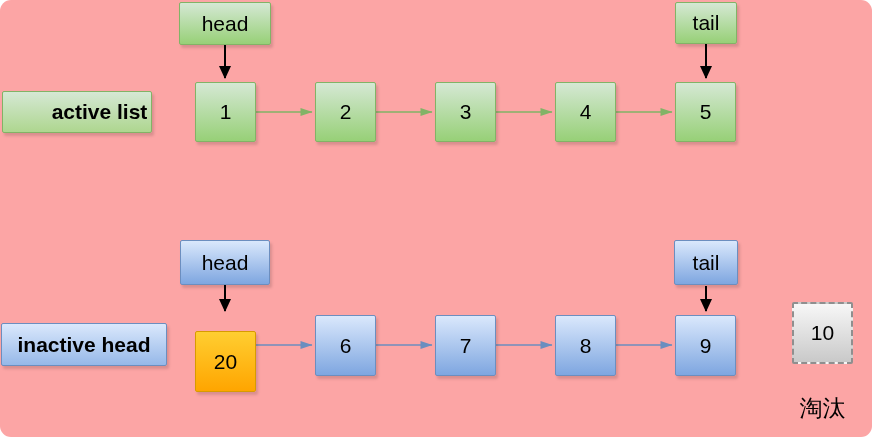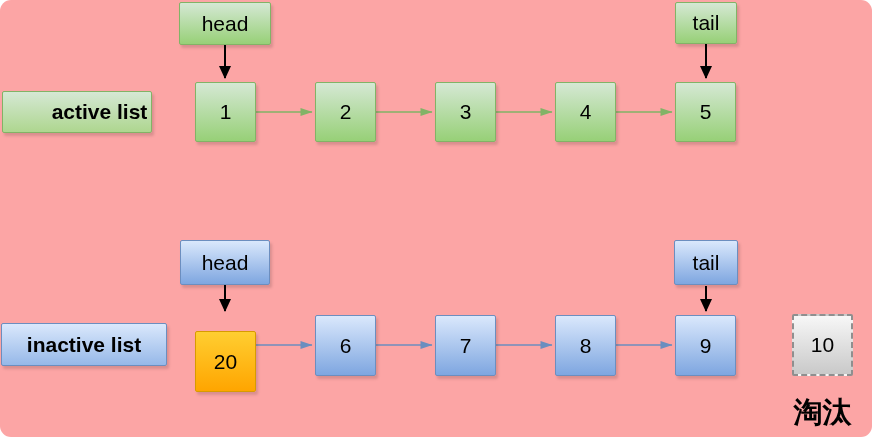--- a/index.html
+++ b/index.html
@@ -47,24 +47,23 @@
     border: 1px solid #d79b00;
     margin-top: 16px;
   }
   .gray-node {
     background: linear-gradient(180deg, #f7f7f7 0%, #c9c9c9 100%);
     border: 2px dashed #8f8f8f;
     box-shadow: none;
   }
   .caption {
     position: absolute;
-    font-size: 29px;
+    font-size: 23px;
     color: #000000;
     text-align: center;
-    font-weight: bold;
   }
   #arrow-layer {
     position: absolute;
     left: 0; top: 0;
     width: 872px; height: 437px;
     pointer-events: none;
   }
 </style>
 </head>
 <body>
@@ -105,24 +104,24 @@
   <div class="box green-label" style="left:2px;  top:91px; width:150px; height:42px;">active list</div>
 
   <div class="box green-node" style="left:195px; top:82px; width:61px; height:60px;">1</div>
   <div class="box green-node" style="left:315px; top:82px; width:61px; height:60px;">2</div>
   <div class="box green-node" style="left:435px; top:82px; width:61px; height:60px;">3</div>
   <div class="box green-node" style="left:555px; top:82px; width:61px; height:60px;">4</div>
   <div class="box green-node" style="left:675px; top:82px; width:61px; height:60px;">5</div>
 
   <div class="box blue-tag" style="left:180px; top:240px; width:90px; height:45px;">head</div>
   <div class="box blue-tag" style="left:674px; top:240px; width:64px; height:45px;">tail</div>
-  <div class="box blue-label" style="left:1px;  top:323px; width:166px; height:43px;">inactive list</div>
+  <div class="box blue-label" style="left:1px;  top:323px; width:166px; height:43px;">inactive head</div>
 
   <div class="box orange-node" style="left:195px; top:315px; width:61px; height:61px;">20</div>
   <div class="box blue-node" style="left:315px; top:315px; width:61px; height:61px;">6</div>
   <div class="box blue-node" style="left:435px; top:315px; width:61px; height:61px;">7</div>
   <div class="box blue-node" style="left:555px; top:315px; width:61px; height:61px;">8</div>
   <div class="box blue-node" style="left:675px; top:315px; width:61px; height:61px;">9</div>
 
-  <div class="box gray-node" style="left:792px; top:314px; width:61px; height:62px;">10</div>
+  <div class="box gray-node" style="left:792px; top:302px; width:61px; height:62px;">10</div>
   <div class="caption" style="left:790px; top:393px; width:65px;">淘汰</div>
 
 </div>
 
 </body></html>

